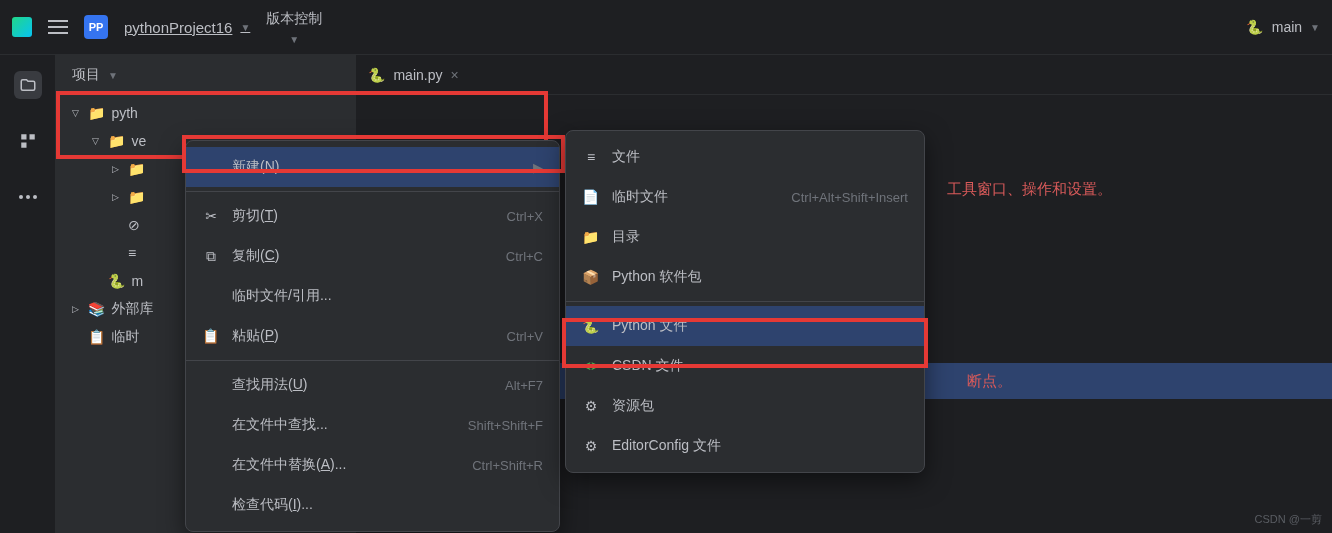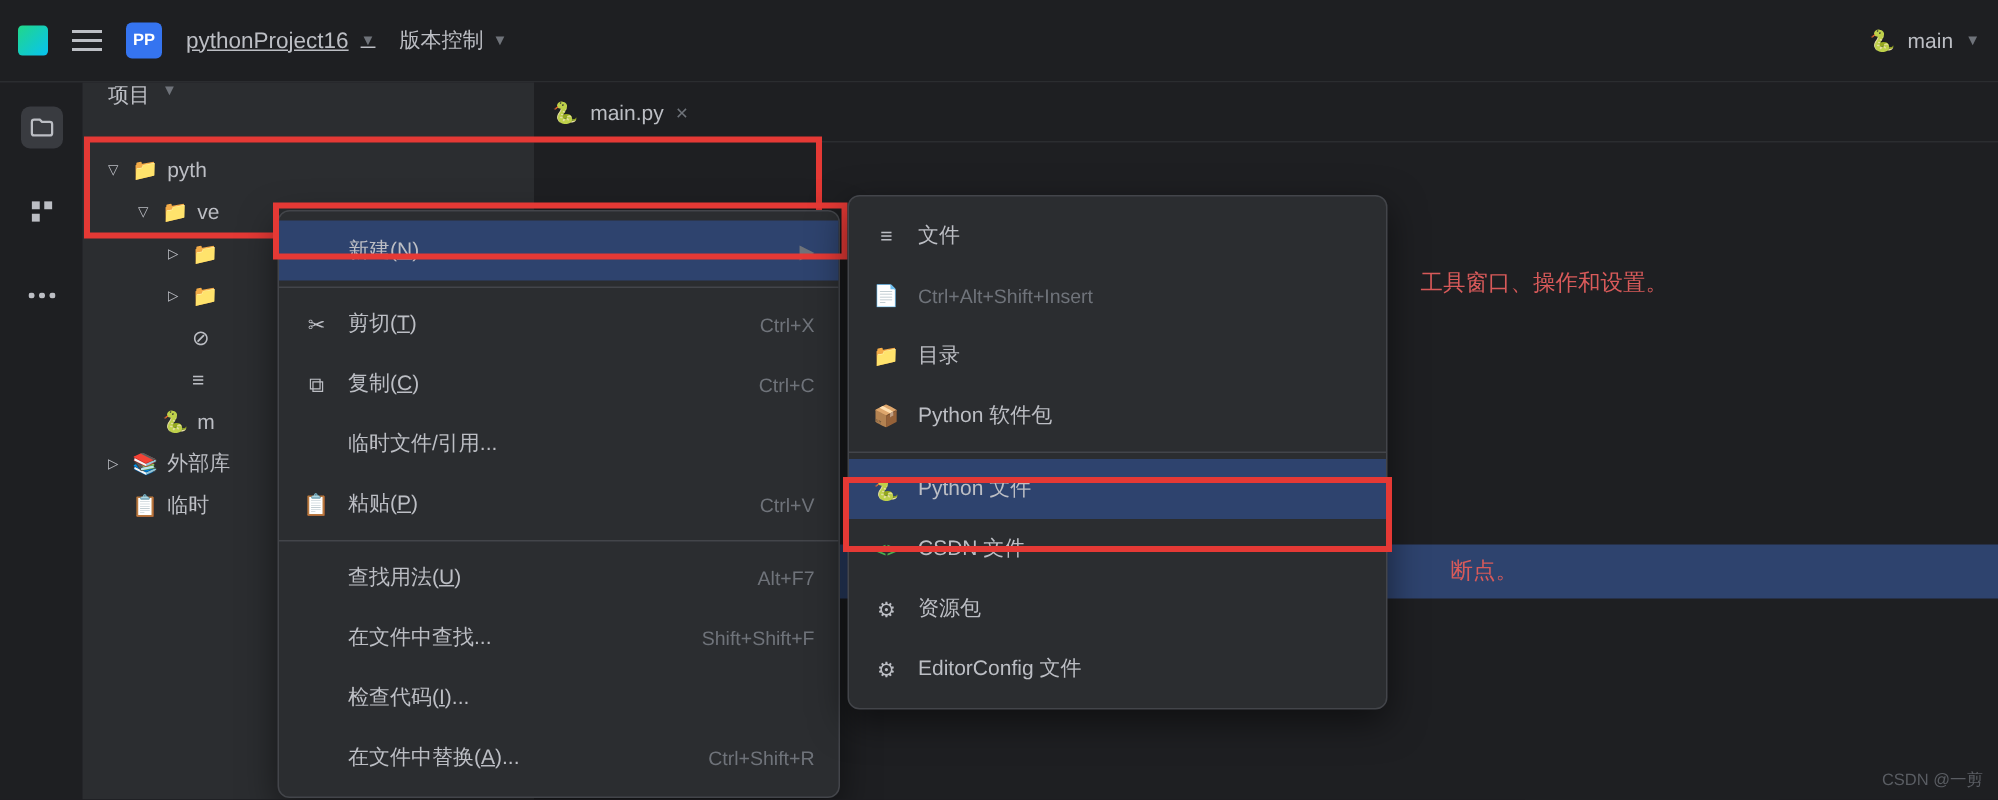--- a/index.html
+++ b/index.html
@@ -5,32 +5,32 @@
     * { margin: 0; padding: 0; box-sizing: border-box; font-family: "Segoe UI", Arial, sans-serif; }
     body { background: #1e1f22; color: #bcbec4; width: 1332px; height: 533px; overflow: hidden; position: relative; }
     
     .titlebar { height: 55px; display: flex; align-items: center; padding: 6px 12px; gap: 16px; border-bottom: 1px solid #2b2d30; }
     .app-icon { width: 20px; height: 20px; background: linear-gradient(135deg, #21d789, #07c3f2); border-radius: 3px; }
     .hamburger { display: flex; flex-direction: column; gap: 4px; cursor: pointer; }
     .hamburger span { width: 20px; height: 2px; background: #bcbec4; }
     .proj-badge { width: 24px; height: 24px; background: #3574f0; color: #fff; border-radius: 4px; display: flex; align-items: center; justify-content: center; font-size: 11px; font-weight: bold; }
     .proj-name { font-size: 15px; display: flex; align-items: center; gap: 8px; text-decoration: underline; }
     .chev { font-size: 10px; color: #6f737a; }
-    .vcs { font-size: 14px; color: #bcbec4; display: flex; align-items: center; gap: 6px; }
+    .vcs { font-size: 14px; color: #bcbec4; display: flex; align-items: center; gap: 6px; flex-direction: column; }
     .spacer { flex: 1; }
     .run-config { display: flex; align-items: center; gap: 8px; font-size: 14px; }
     .py-icon { color: #f5d247; }
     
     .main { display: flex; height: calc(100% - 55px); }
     .toolstrip { width: 56px; border-right: 1px solid #2b2d30; display: flex; flex-direction: column; align-items: center; padding-top: 16px; gap: 28px; }
     .tool-btn { width: 28px; height: 28px; display: flex; align-items: center; justify-content: center; border-radius: 6px; color: #bcbec4; cursor: pointer; }
     .tool-btn.active { background: #393b40; }
     
     .project-panel { width: 300px; background: #2b2d30; display: flex; flex-direction: column; }
-    .panel-header { height: 40px; display: flex; padding: 0 16px; font-size: 14px; gap: 8px; }
+    .panel-header { height: 40px; display: flex; align-items: center; padding: 0 16px; font-size: 14px; gap: 8px; }
     .tree { padding: 4px 0; font-size: 14px; position: relative; }
     .tree-row { display: flex; align-items: center; height: 28px; padding-left: 8px; gap: 6px; cursor: pointer; }
     .tree-row.l1 { padding-left: 16px; }
     .tree-row.l2 { padding-left: 36px; }
     .tree-row.l3 { padding-left: 56px; }
     .expand { font-size: 9px; color: #bcbec4; width: 10px; }
     .folder-ico { color: #bcbec4; }
     .red-box { position: absolute; border: 4px solid #e53935; pointer-events: none; }
     .red-box.tree-box { top: -4px; left: 0; width: 492px; height: 68px; z-index: 10; }
     
@@ -208,37 +208,38 @@
     <span class="menu-label">查找用法(<u>U</u>)</span>
     <span class="menu-shortcut">Alt+F7</span>
   </div>
   <div class="menu-item">
     <span class="menu-ico"></span>
     <span class="menu-label">在文件中查找...</span>
     <span class="menu-shortcut">Shift+Shift+F</span>
   </div>
   <div class="menu-item">
     <span class="menu-ico"></span>
-    <span class="menu-label">检查代码(<u>I</u>)...</span>
-  </div>
-  <div class="menu-item">
-    <span class="menu-ico"></span>
     <span class="menu-label">在文件中替换(<u>A</u>)...</span>
     <span class="menu-shortcut">Ctrl+Shift+R</span>
   </div>
+  <div class="menu-item">
+    <span class="menu-ico"></span>
+    <span class="menu-label">检查代码(<u>I</u>)...</span>
+  </div>
 </div>
 
 <div class="context-menu cm2" style="position:absolute;">
   <div class="red-box pyfile-box"></div>
   <div class="menu-item">
     <span class="menu-ico">≡</span>
     <span class="menu-label">文件</span>
   </div>
   <div class="menu-item">
     <span class="menu-ico">📄</span>
+    <span class="menu-label">临时文件</span>
     <span class="menu-shortcut">Ctrl+Alt+Shift+Insert</span>
   </div>
   <div class="menu-item">
     <span class="menu-ico">📁</span>
     <span class="menu-label">目录</span>
   </div>
   <div class="menu-item">
     <span class="menu-ico">📦</span>
     <span class="menu-label">Python 软件包</span>
   </div>

